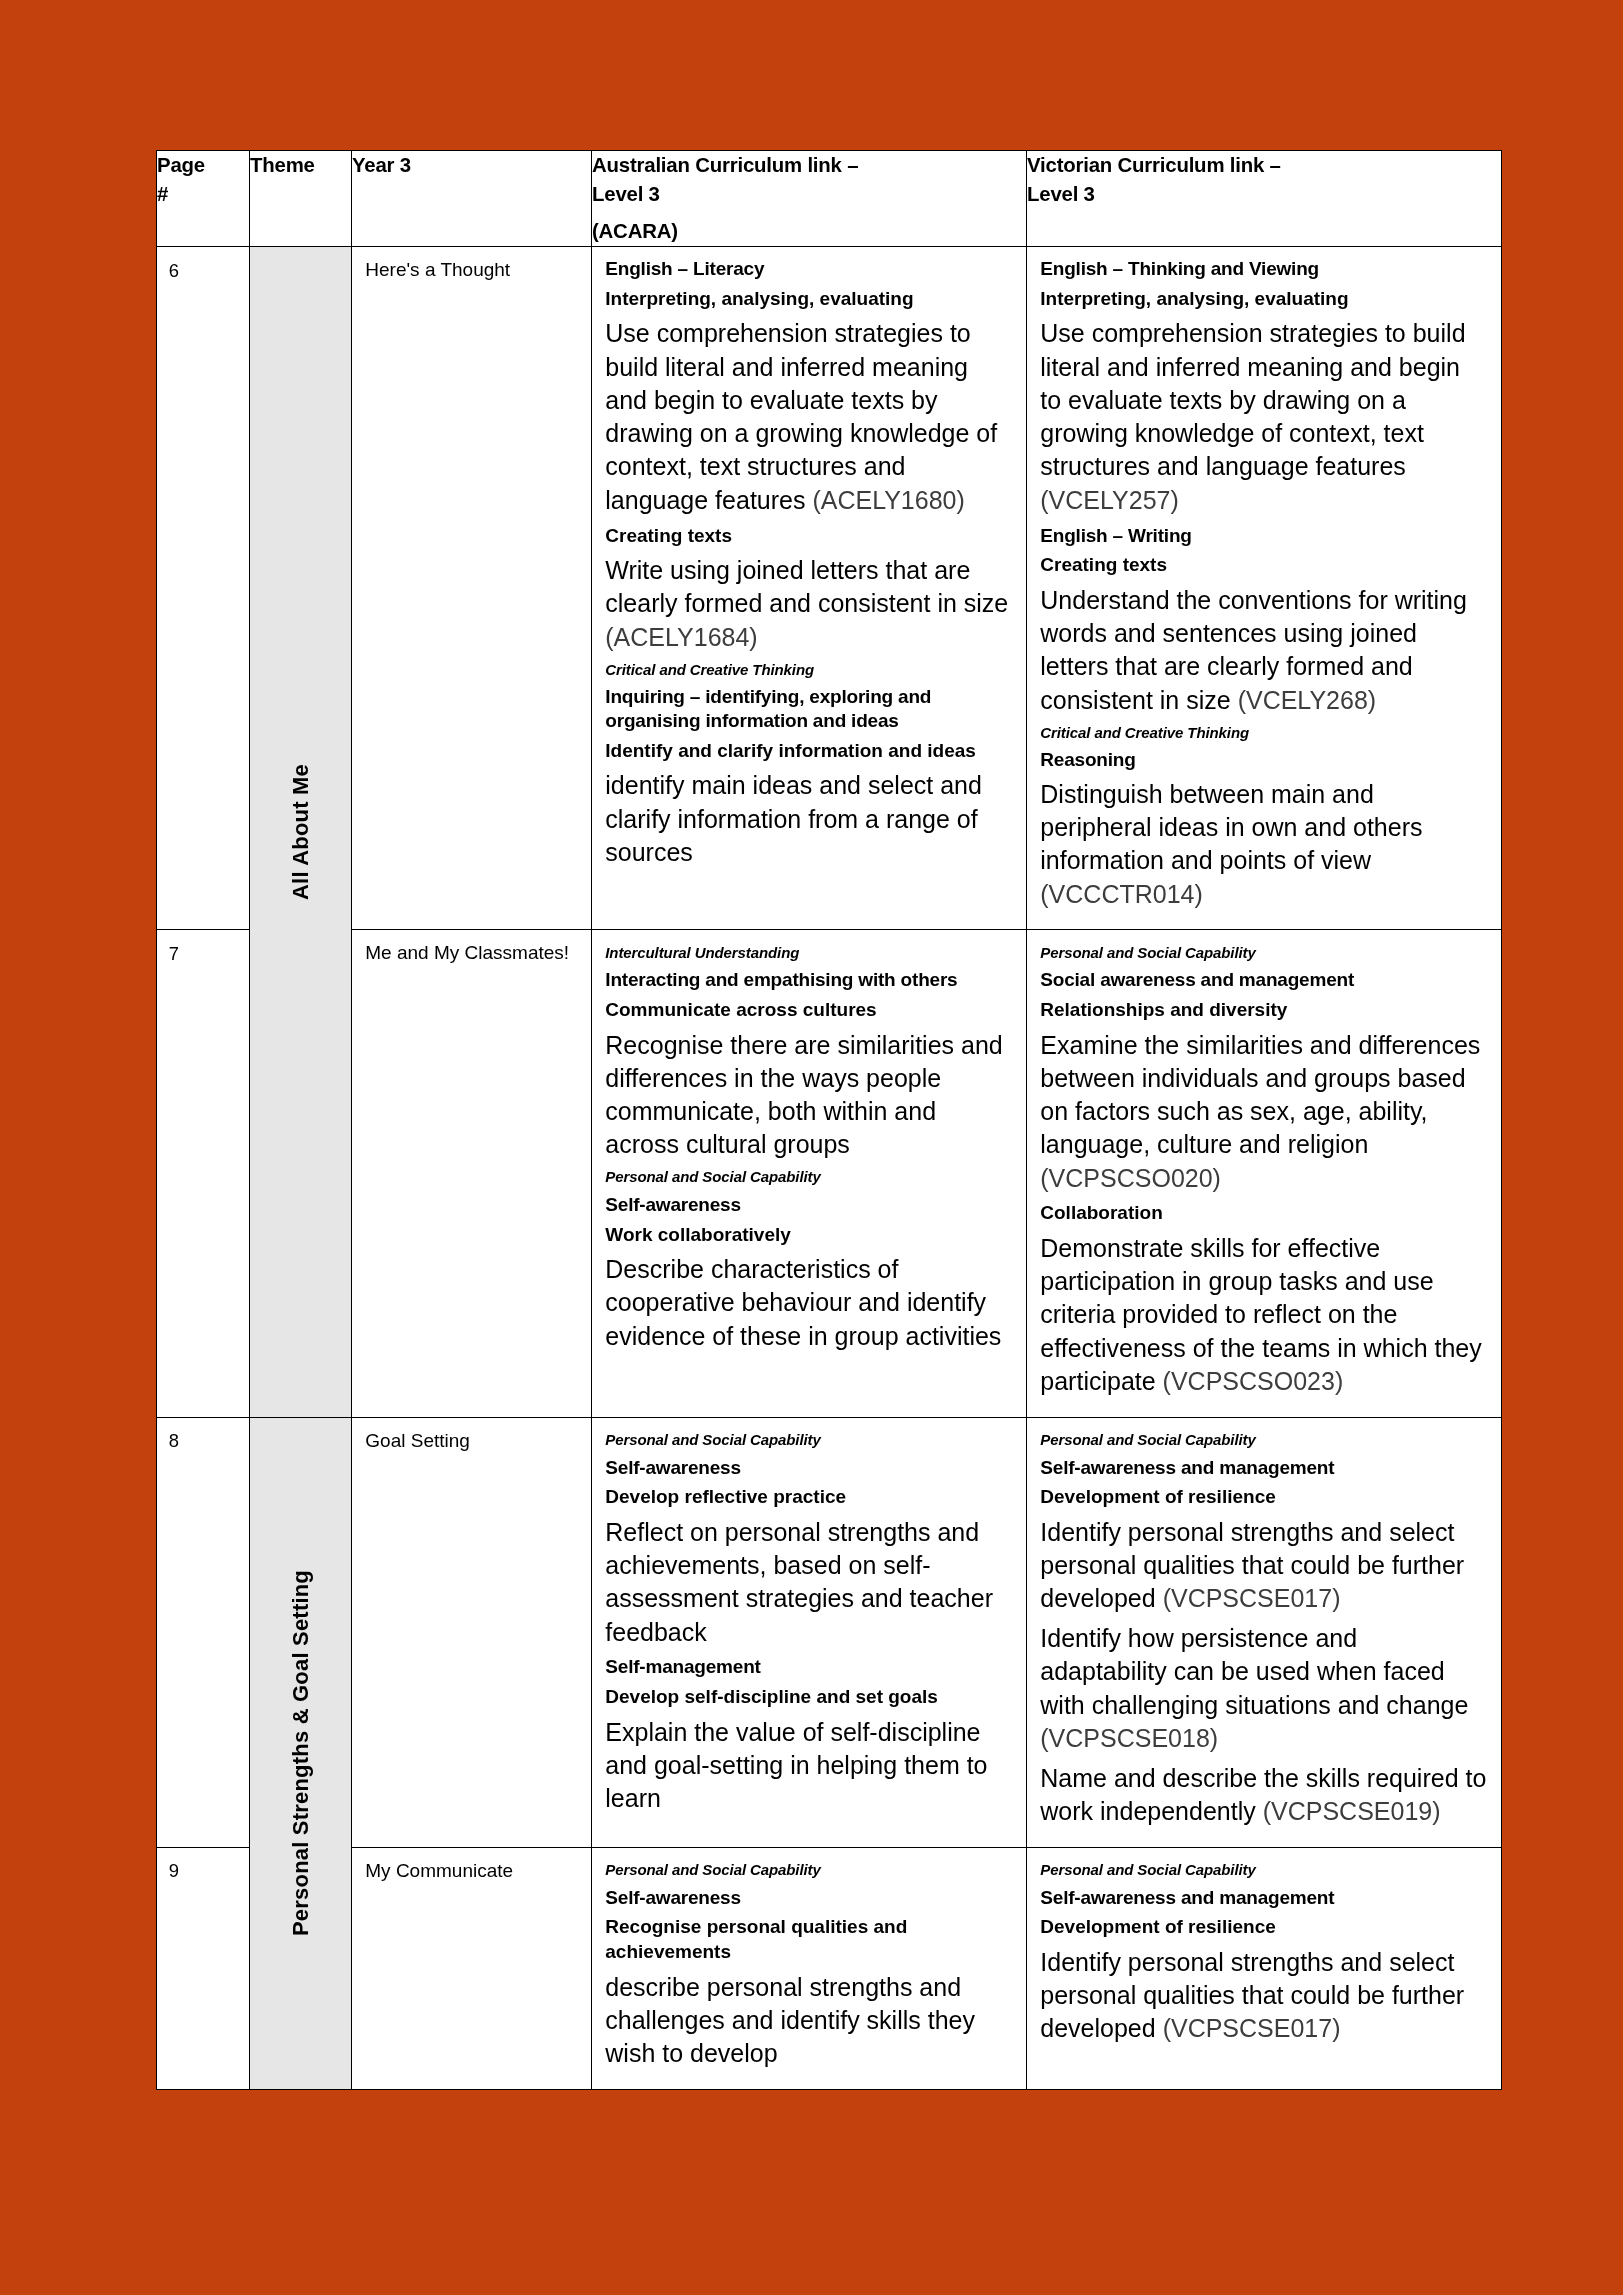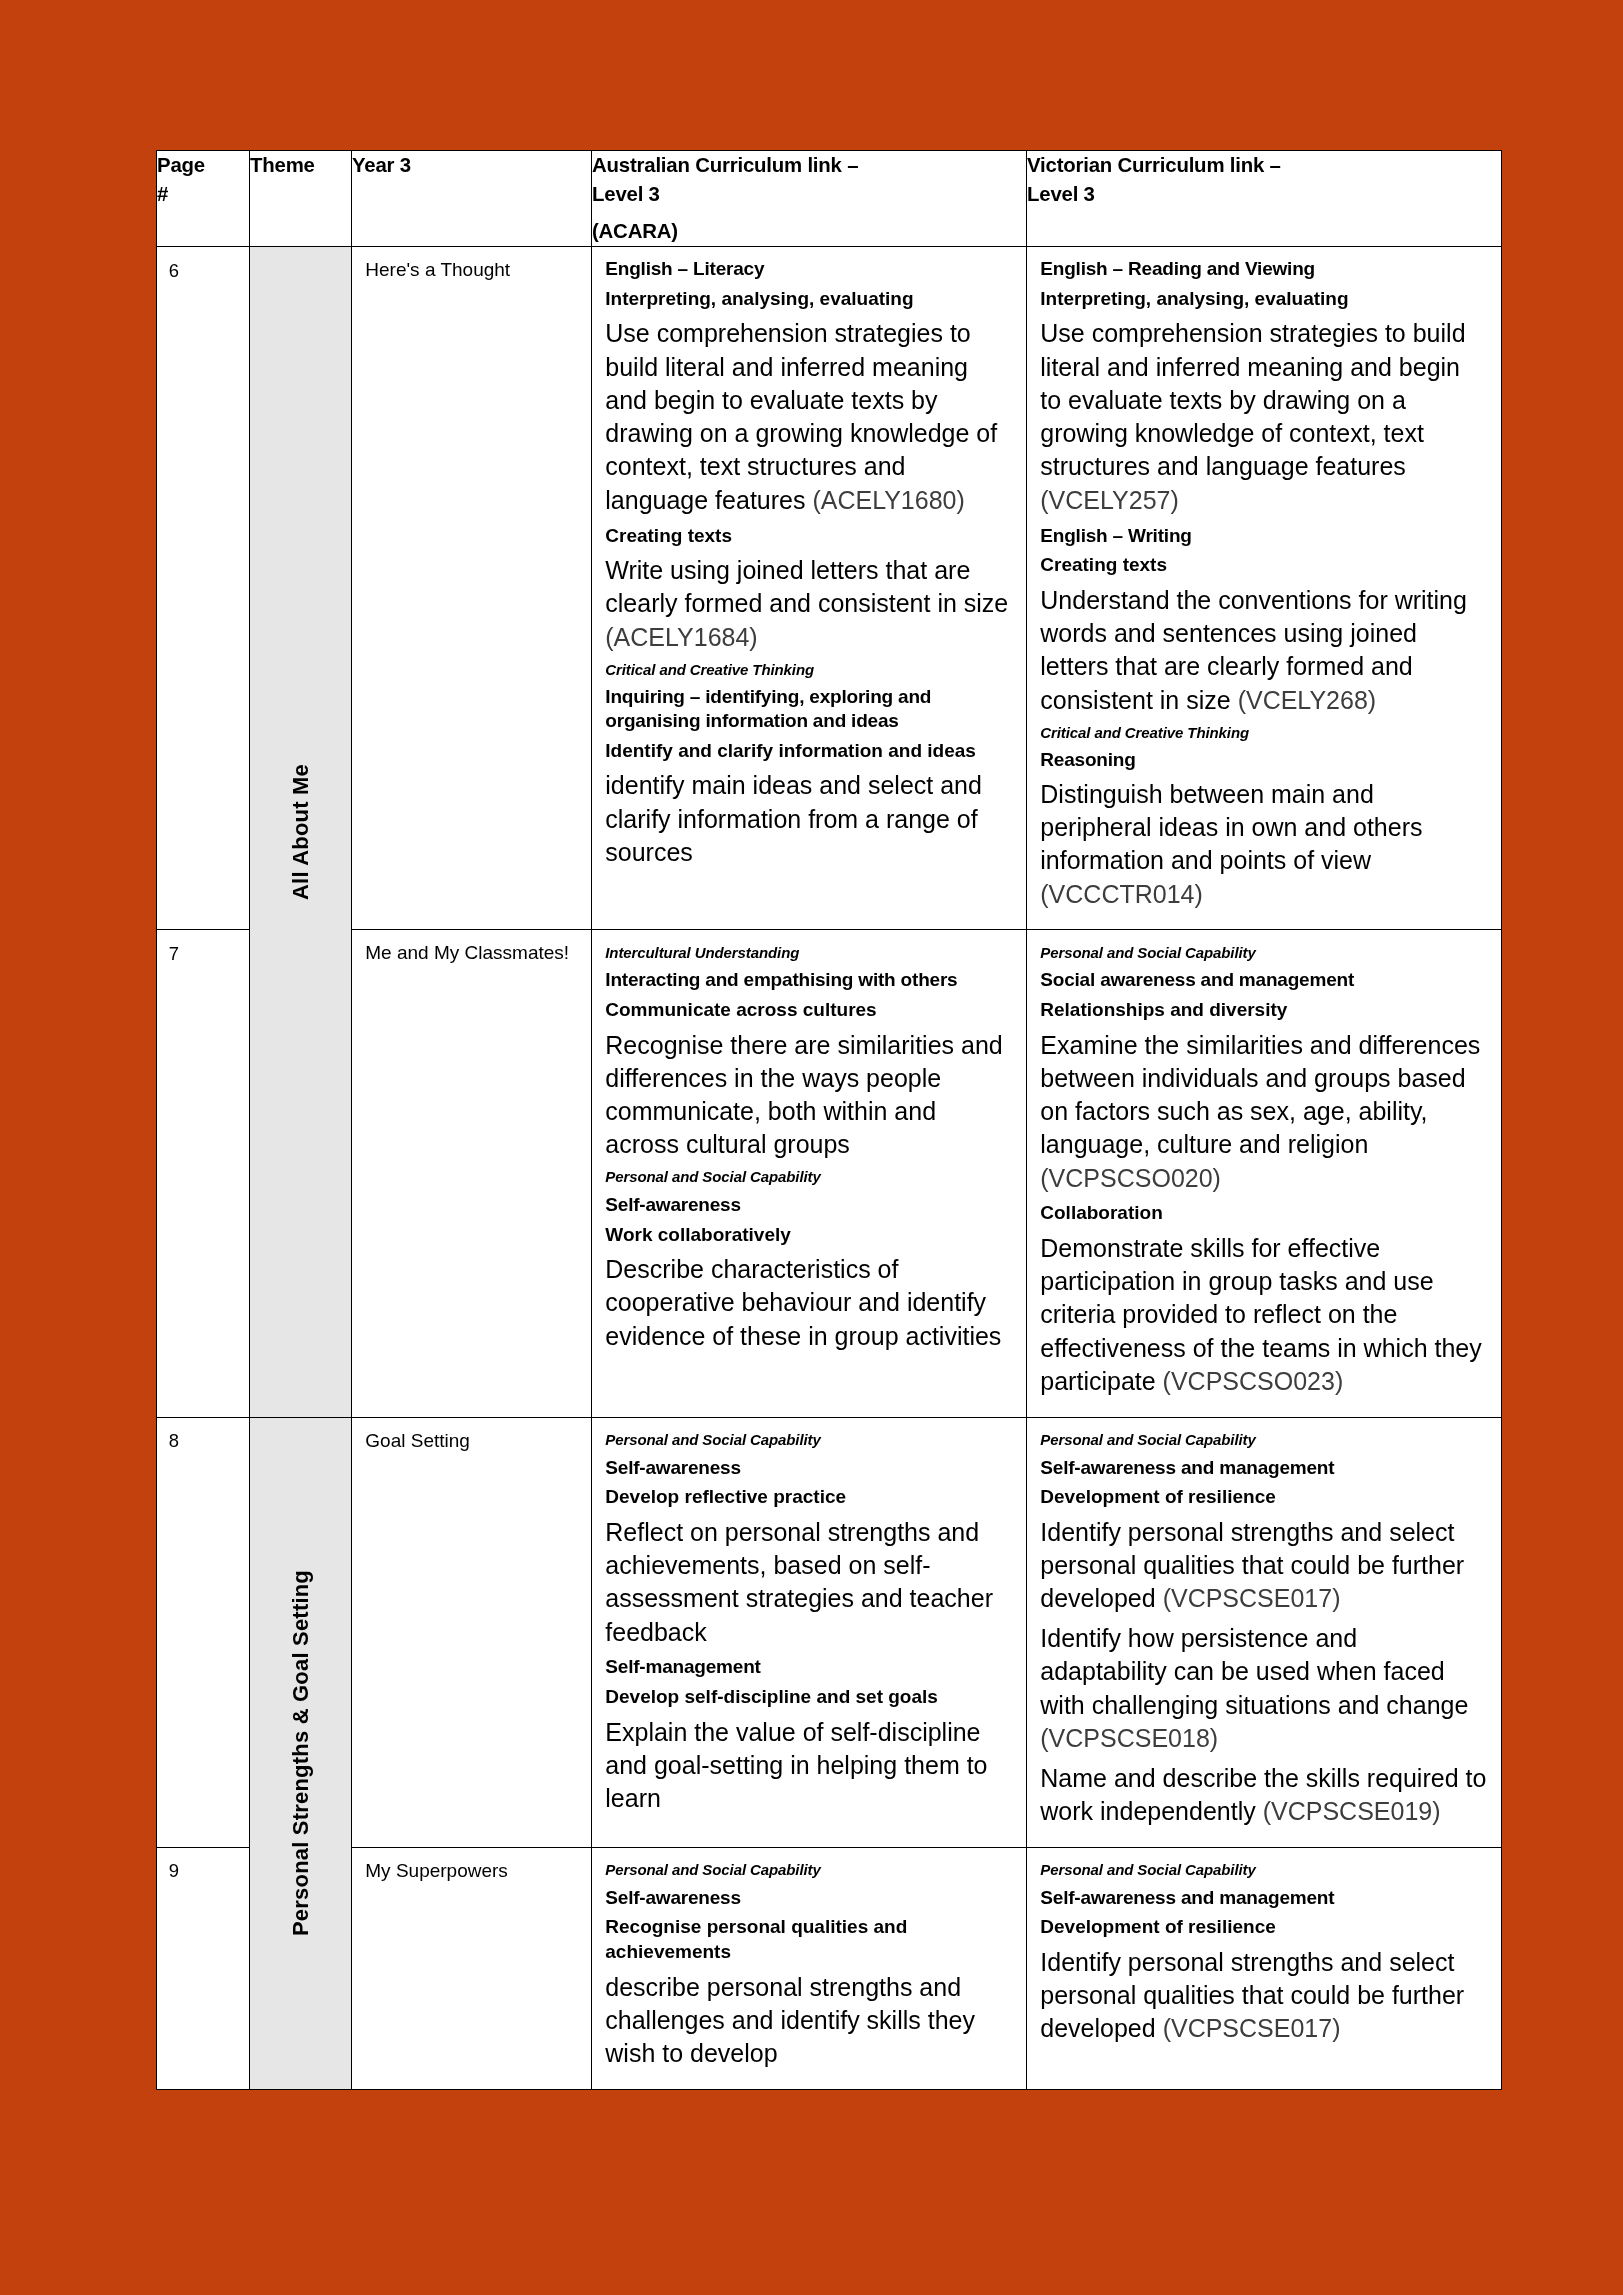--- a/index.html
+++ b/index.html
@@ -198,21 +198,21 @@
             <div class="t-sub">Interpreting, analysing, evaluating</div>
             <div class="t-desc">Use comprehension strategies to build literal and inferred meaning and begin to evaluate texts by drawing on a growing knowledge of context, text structures and language features <span class="code">(ACELY1680)</span></div>
             <div class="t-sub">Creating texts</div>
             <div class="t-desc">Write using joined letters that are clearly formed and consistent in size <span class="code">(ACELY1684)</span></div>
             <div class="t-area">Critical and Creative Thinking</div>
             <div class="t-strand">Inquiring – identifying, exploring and organising information and ideas</div>
             <div class="t-sub">Identify and clarify information and ideas</div>
             <div class="t-desc">identify main ideas and select and clarify information from a range of sources</div>
           </td>
           <td class="cell-link">
-            <div class="t-strand">English – Reading and Viewing</div>
+            <div class="t-strand">English – Thinking and Viewing</div>
             <div class="t-sub">Interpreting, analysing, evaluating</div>
             <div class="t-desc">Use comprehension strategies to build literal and inferred meaning and begin to evaluate texts by drawing on a growing knowledge of context, text structures and language features <span class="code">(VCELY257)</span></div>
             <div class="t-strand">English – Writing</div>
             <div class="t-sub">Creating texts</div>
             <div class="t-desc">Understand the conventions for writing words and sentences using joined letters that are clearly formed and consistent in size <span class="code">(VCELY268)</span></div>
             <div class="t-area">Critical and Creative Thinking</div>
             <div class="t-strand">Reasoning</div>
             <div class="t-desc">Distinguish between main and peripheral ideas in own and others information and points of view <span class="code">(VCCCTR014)</span></div>
           </td>
         </tr>
@@ -259,21 +259,21 @@
             <div class="t-area">Personal and Social Capability</div>
             <div class="t-strand">Self-awareness and management</div>
             <div class="t-sub">Development of resilience</div>
             <div class="t-desc">Identify personal strengths and select personal qualities that could be further developed <span class="code">(VCPSCSE017)</span></div>
             <div class="t-desc">Identify how persistence and adaptability can be used when faced with challenging situations and change <span class="code">(VCPSCSE018)</span></div>
             <div class="t-desc">Name and describe the skills required to work independently <span class="code">(VCPSCSE019)</span></div>
           </td>
         </tr>
         <tr>
           <td class="cell-page">9</td>
-          <td class="cell-year">My Superpowers</td>
+          <td class="cell-year">My Communicate</td>
           <td class="cell-link">
             <div class="t-area">Personal and Social Capability</div>
             <div class="t-strand">Self-awareness</div>
             <div class="t-sub">Recognise personal qualities and achievements</div>
             <div class="t-desc">describe personal strengths and challenges and identify skills they wish to develop</div>
           </td>
           <td class="cell-link">
             <div class="t-area">Personal and Social Capability</div>
             <div class="t-strand">Self-awareness and management</div>
             <div class="t-sub">Development of resilience</div>

